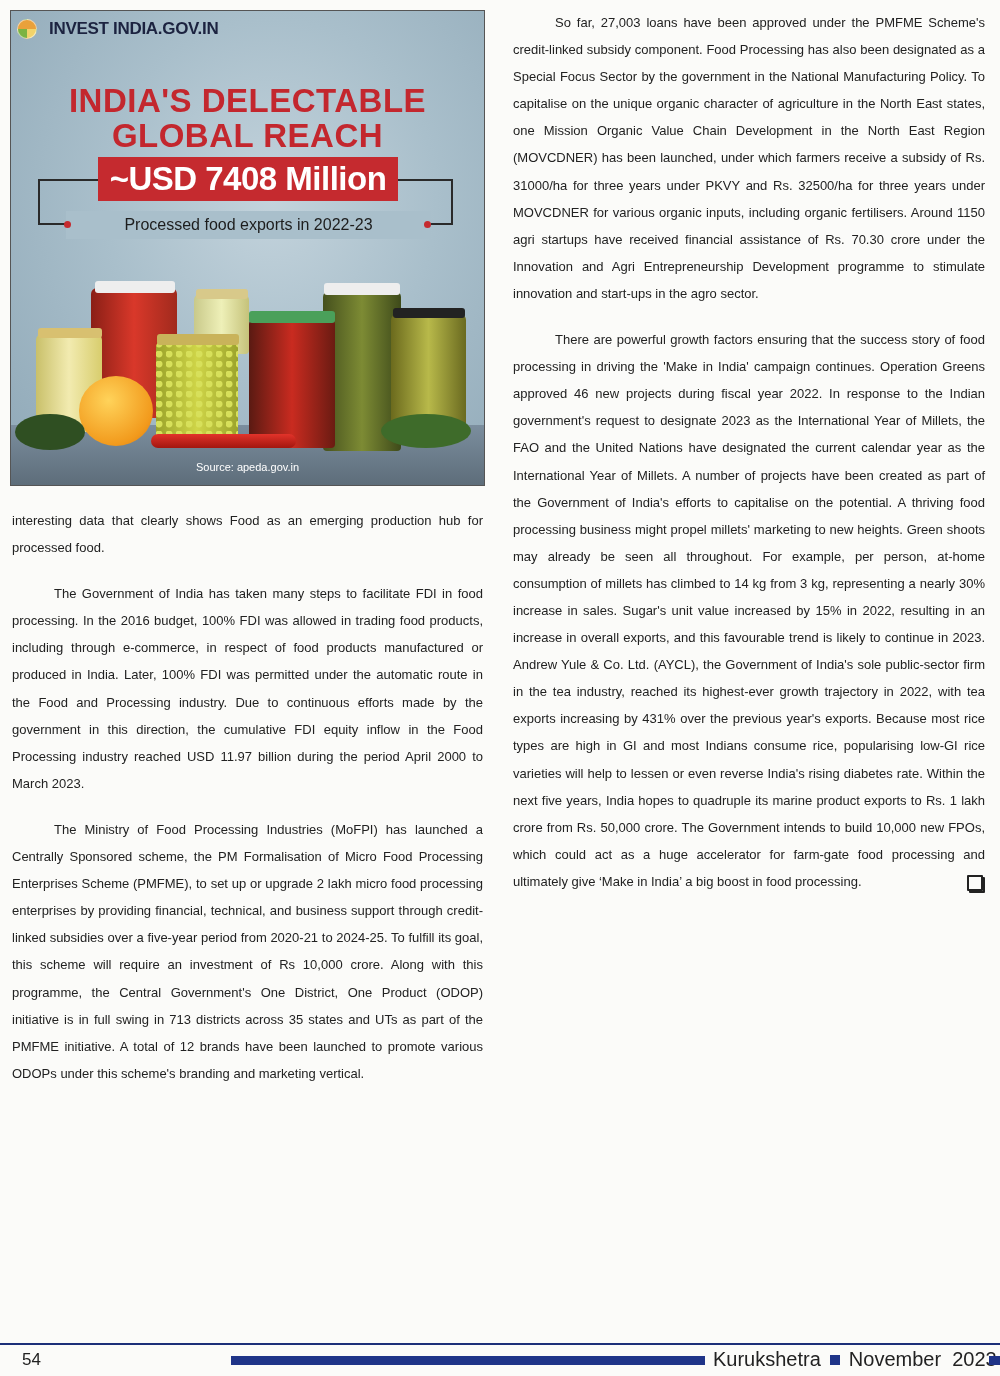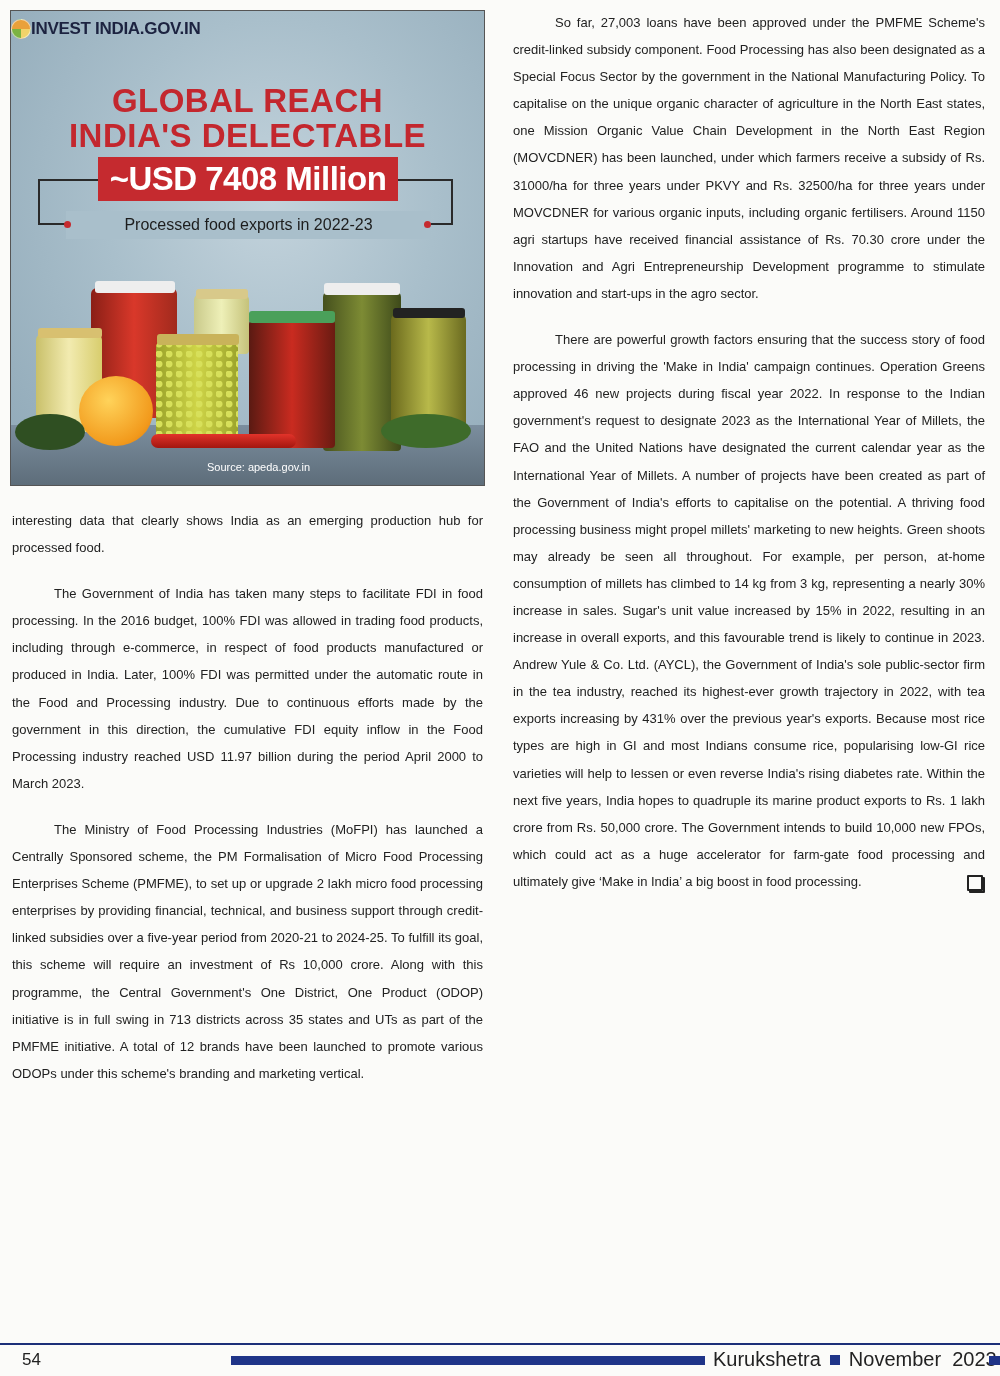--- a/index.html
+++ b/index.html
@@ -27,21 +27,21 @@
     border-radius: 1px; box-shadow: 2px 2px 0 #222; float: right; margin-top: 7px; margin-right: 2px;
   }
 
   
   #infographic {
     position: absolute; left: 10px; top: 10px; width: 473px; height: 474px;
     border: 1px solid #555;
     background: radial-gradient(ellipse at 55% 40%, #c3d3dc 0%, #a9bfcb 45%, #8fa8b7 100%);
     overflow: hidden;
   }
-  .brand { position: absolute; left: 0; top: 8px; display: flex; align-items: center; gap: 0; }
+  .brand { position: absolute; left: 6px; top: 8px; display: flex; align-items: center; gap: 12px; }
   .brand-logo {
     width: 18px; height: 18px; border-radius: 50%;
     background: conic-gradient(#e9a13b 0 25%, #f2d36a 0 50%, #7cb342 0 75%, #e9a13b 0);
     border: 1px solid #fff8;
   }
   .brand-text { font-weight: bold; font-size: 17px; color: #1c2340; letter-spacing: -0.3px; }
   .headline {
     position: absolute; left: 0; width: 100%; top: 72px; text-align: center;
     font-weight: bold; color: #c3272e; font-size: 33px; line-height: 35px; letter-spacing: 0.5px;
   }
@@ -62,42 +62,42 @@
   }
   .dot { position: absolute; top: 210px; width: 7px; height: 7px; border-radius: 50%; background: #c52a2f; }
 
   .scene { position: absolute; left: 0; top: 245px; width: 473px; height: 229px; }
   .table { position: absolute; left: 0; bottom: 0; width: 100%; height: 60px;
     background: linear-gradient(#7b8e9e, #5d6d7a); }
   .jar { position: absolute; border-radius: 6px 6px 4px 4px; }
   .lid { position: absolute; border-radius: 3px; }
   .label-src {
     position: absolute; left: 0; width: 100%; bottom: 12px; text-align: center;
-    color: #fff; font-size: 11px; padding-left: 11px;
+    color: #fff; font-size: 11px;
   }
 
   
   .rule-top { position: absolute; left: 0; top: 1343px; width: 1000px; height: 2px; background: #1b2f78; }
   .page-num { position: absolute; left: 14px; top: 1350px; font-size: 17px; color: #222; margin-left: 8px; }
   .rule-bar { position: absolute; left: 231px; top: 1356px; width: 474px; height: 9px; background: #1f3488; }
   .footer-right { position: absolute; left: 713px; top: 1348px; font-size: 20px; color: #222; display: flex; align-items: center; }
   .sq { display: inline-block; width: 10px; height: 10px; background: #1f3488; margin: 0 9px; }
   .sq-end { position: absolute; left: 989px; top: 1356px; width: 11px; height: 9px; background: #1f3488; }
 </style>
 </head>
 <body>
 
 <div id="infographic">
   <div class="brand">
     <span class="brand-logo"></span>
     <span class="brand-text">INVEST INDIA.GOV.IN</span>
   </div>
   <div class="headline">
+    <div>INDIA'S DELECTABLE</div>
     <div>GLOBAL REACH</div>
-    <div>INDIA'S DELECTABLE</div>
   </div>
   <div class="bracket"></div>
   <div class="bracket-top-l"></div>
   <div class="bracket-top-r"></div>
   <div class="amount-box">~USD 7408 Million</div>
   <div class="subline">Processed food exports in 2022-23</div>
   <span class="dot" style="left:53px"></span>
   <span class="dot" style="left:413px"></span>
 
   <div class="scene">
@@ -128,21 +128,21 @@
 
     <div style="position:absolute;left:140px;top:178px;width:145px;height:14px;border-radius:8px;background:linear-gradient(#e2332a,#a3160f);"></div>
 
     <div style="position:absolute;left:4px;top:158px;width:70px;height:36px;border-radius:50%;background:#2f4f22;"></div>
     <div style="position:absolute;left:370px;top:158px;width:90px;height:34px;border-radius:50%;background:#3e6b2a;"></div>
     <div class="label-src">Source: apeda.gov.in</div>
   </div>
 </div>
 
 <div id="col-left" class="col">
-  <p>interesting data that clearly shows India as an emerging production hub for processed food.</p>
+  <p>interesting data that clearly shows Food as an emerging production hub for processed food.</p>
   <p class="indent">The Government of India has taken many steps to facilitate FDI in food processing. In the 2016 budget, 100% FDI was allowed in trading food products, including through e-commerce, in respect of food products manufactured or produced in India. Later, 100% FDI was permitted under the automatic route in the Food and Processing industry. Due to continuous efforts made by the government in this direction, the cumulative FDI equity inflow in the Food Processing industry reached USD 11.97 billion during the period April 2000 to March 2023.</p>
   <p class="indent">The Ministry of Food Processing Industries (MoFPI) has launched a Centrally Sponsored scheme, the PM Formalisation of Micro Food Processing Enterprises Scheme (PMFME), to set up or upgrade 2 lakh micro food processing enterprises by providing financial, technical, and business support through credit-linked subsidies over a five-year period from 2020-21 to 2024-25. To fulfill its goal, this scheme will require an investment of Rs 10,000 crore. Along with this programme, the Central Government's One District, One Product (ODOP) initiative is in full swing in 713 districts across 35 states and UTs as part of the PMFME initiative. A total of 12 brands have been launched to promote various ODOPs under this scheme's branding and marketing vertical.</p>
 </div>
 
 <div id="col-right" class="col">
   <p class="indent">So far, 27,003 loans have been approved under the PMFME Scheme's credit-linked subsidy component. Food Processing has also been designated as a Special Focus Sector by the government in the National Manufacturing Policy. To capitalise on the unique organic character of agriculture in the North East states, one Mission Organic Value Chain Development in the North East Region (MOVCDNER) has been launched, under which farmers receive a subsidy of Rs. 31000/ha for three years under PKVY and Rs. 32500/ha for three years under MOVCDNER for various organic inputs, including organic fertilisers. Around 1150 agri startups have received financial assistance of Rs. 70.30 crore under the Innovation and Agri Entrepreneurship Development programme to stimulate innovation and start-ups in the agro sector.</p>
   <p class="indent"><span>There are powerful growth factors ensuring that the success story of food processing in driving the 'Make in India' campaign continues. Operation Greens approved 46 new projects during fiscal year 2022. In response to the Indian government's request to designate 2023 as the International Year of Millets, the FAO and the United Nations have designated the current calendar year as the International Year of Millets. A number of projects have been created as part of the Government of India's efforts to capitalise on the potential. A thriving food processing business might propel millets' marketing to new heights. Green shoots may already be seen all throughout. For example, per person, at-home consumption of millets has climbed to 14 kg from 3 kg, representing a nearly 30% increase in sales. Sugar's unit value increased by 15% in 2022, resulting in an increase in overall exports, and this favourable trend is likely to continue in 2023. Andrew Yule &amp; Co. Ltd. (AYCL), the Government of India's sole public-sector firm in the tea industry, reached its highest-ever growth trajectory in 2022, with tea exports increasing by 431% over the previous year's exports. Because most rice types are high in GI and most Indians consume rice, popularising low-GI rice varieties will help to lessen or even reverse India's rising diabetes rate. Within the next five years, India hopes to quadruple its marine product exports to Rs. 1 lakh crore from Rs. 50,000 crore. The Government intends to build 10,000 new FPOs, which could act as a huge accelerator for farm-gate food processing and ultimately give ‘Make in India’ a big boost in food processing.</span><span class="end-mark"></span></p>
 </div>
 
 <div class="rule-top"></div>

